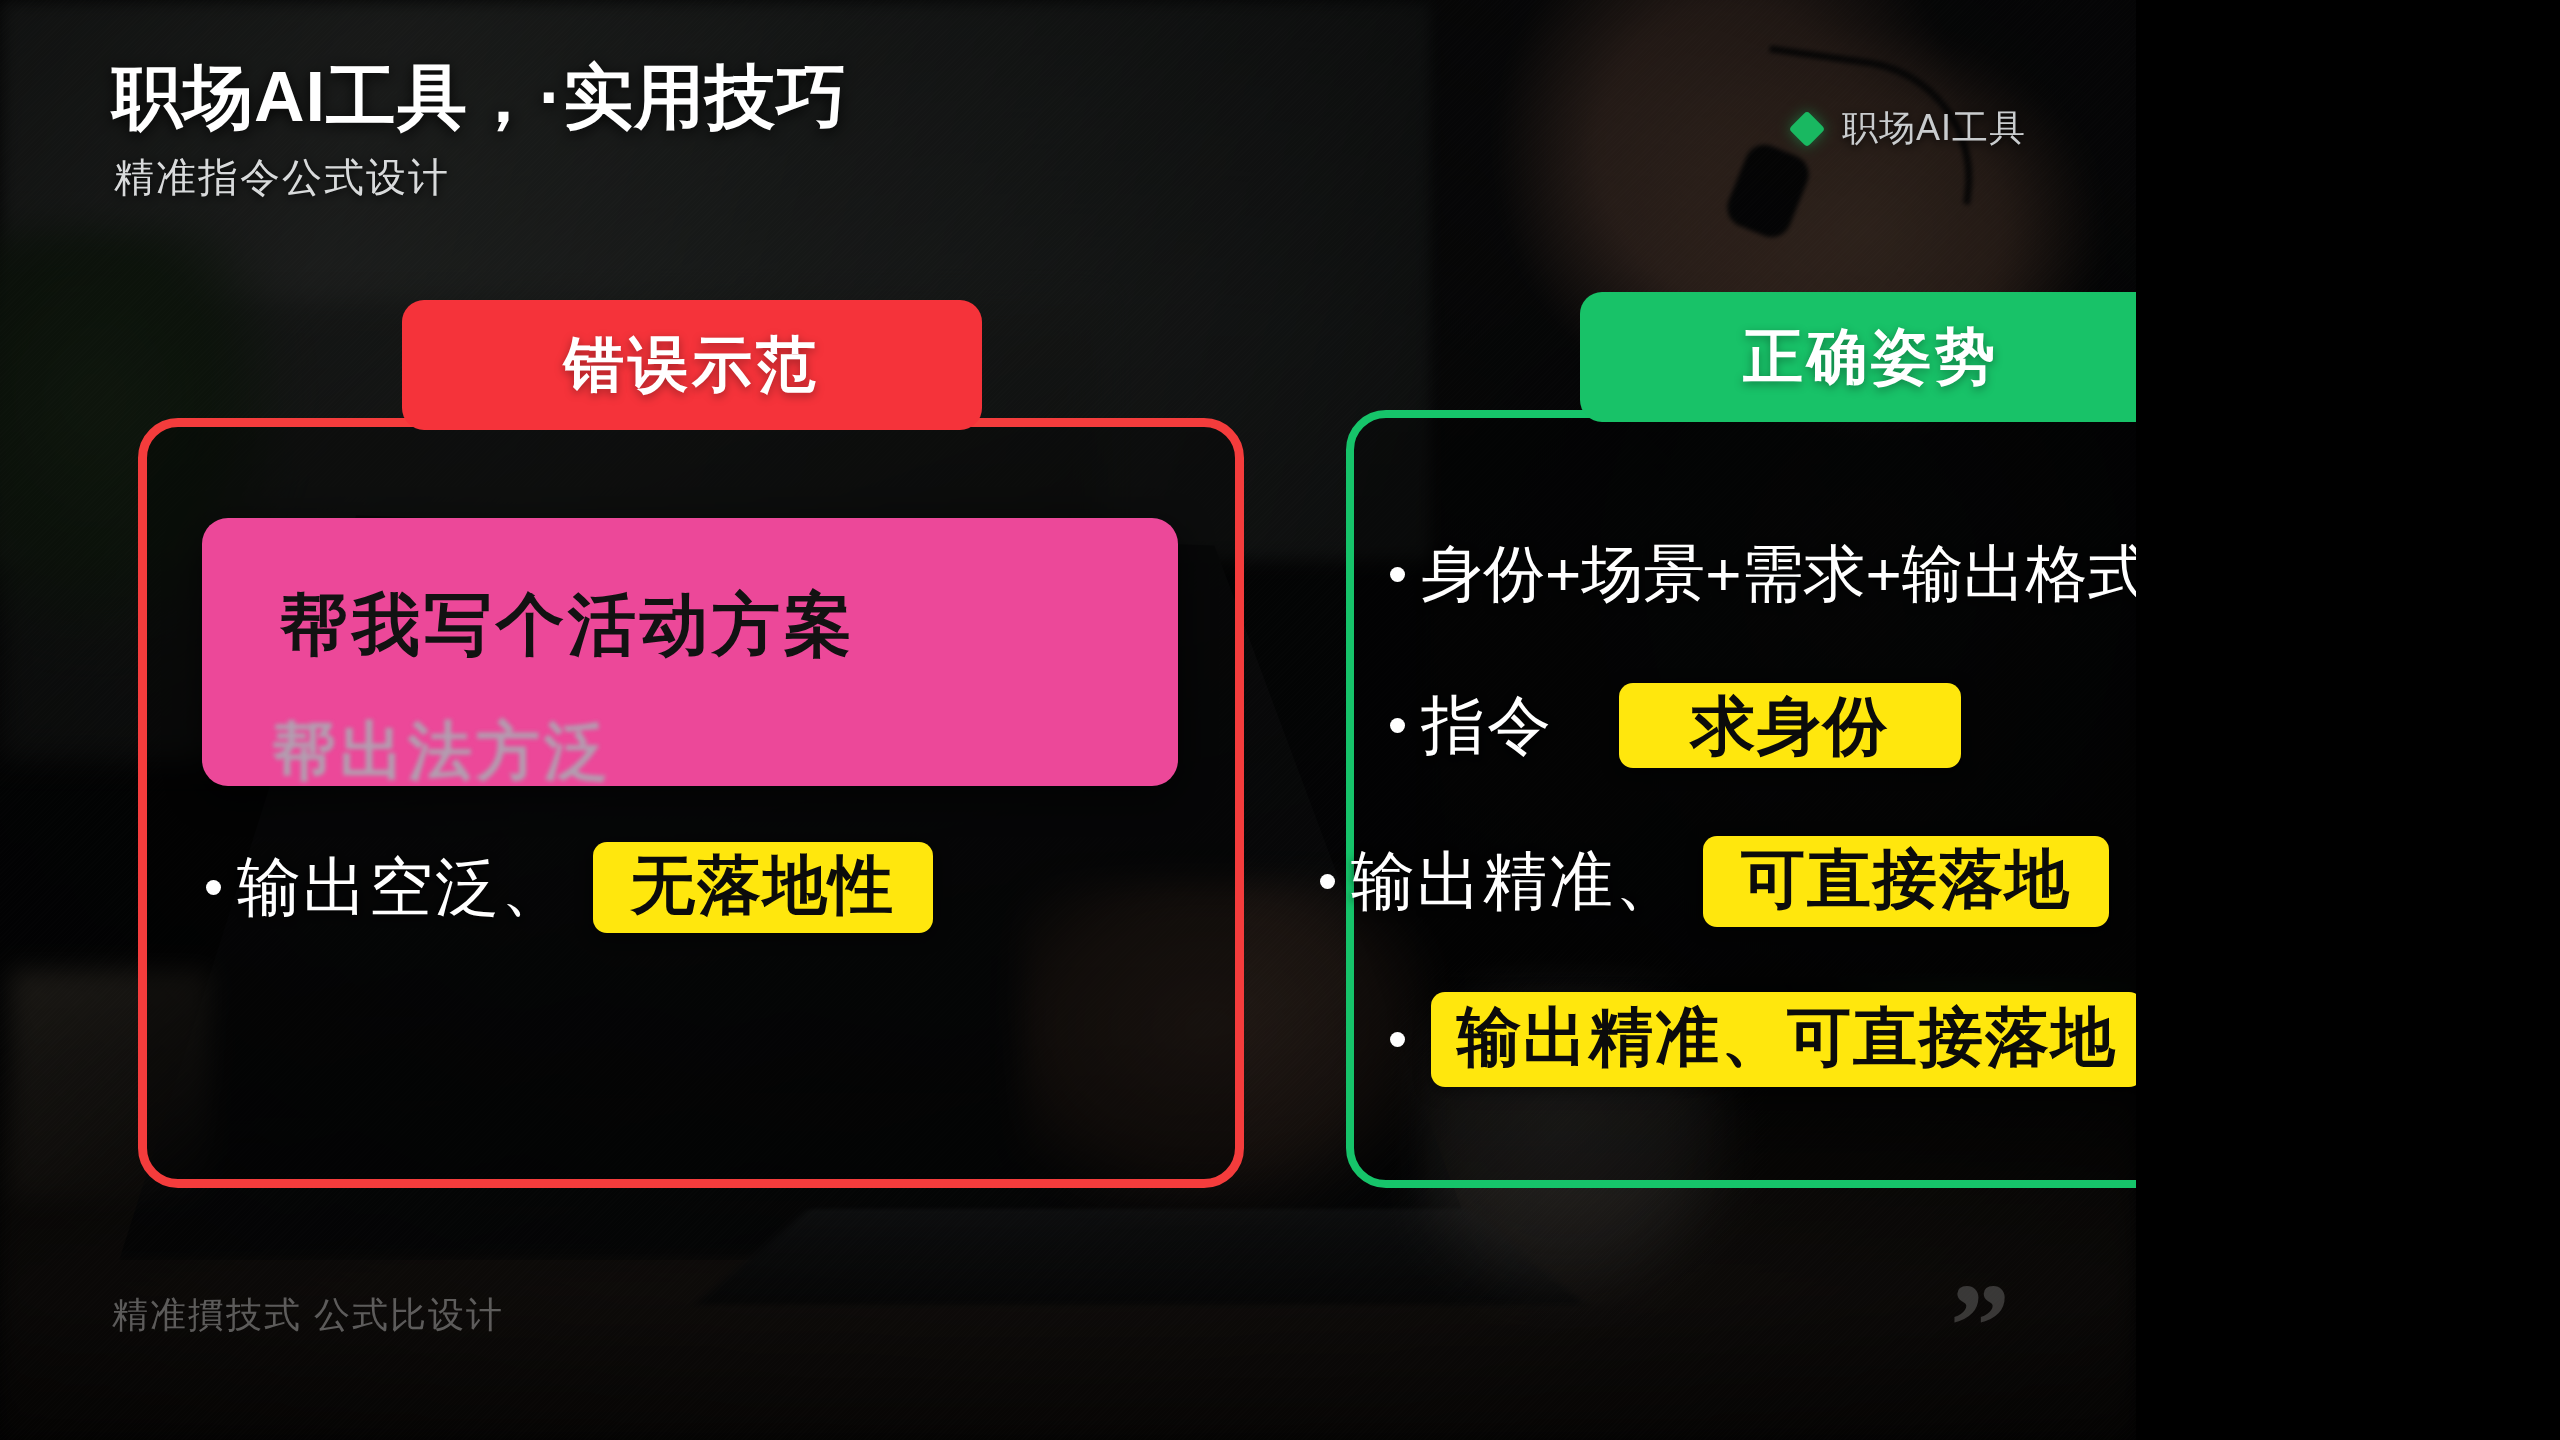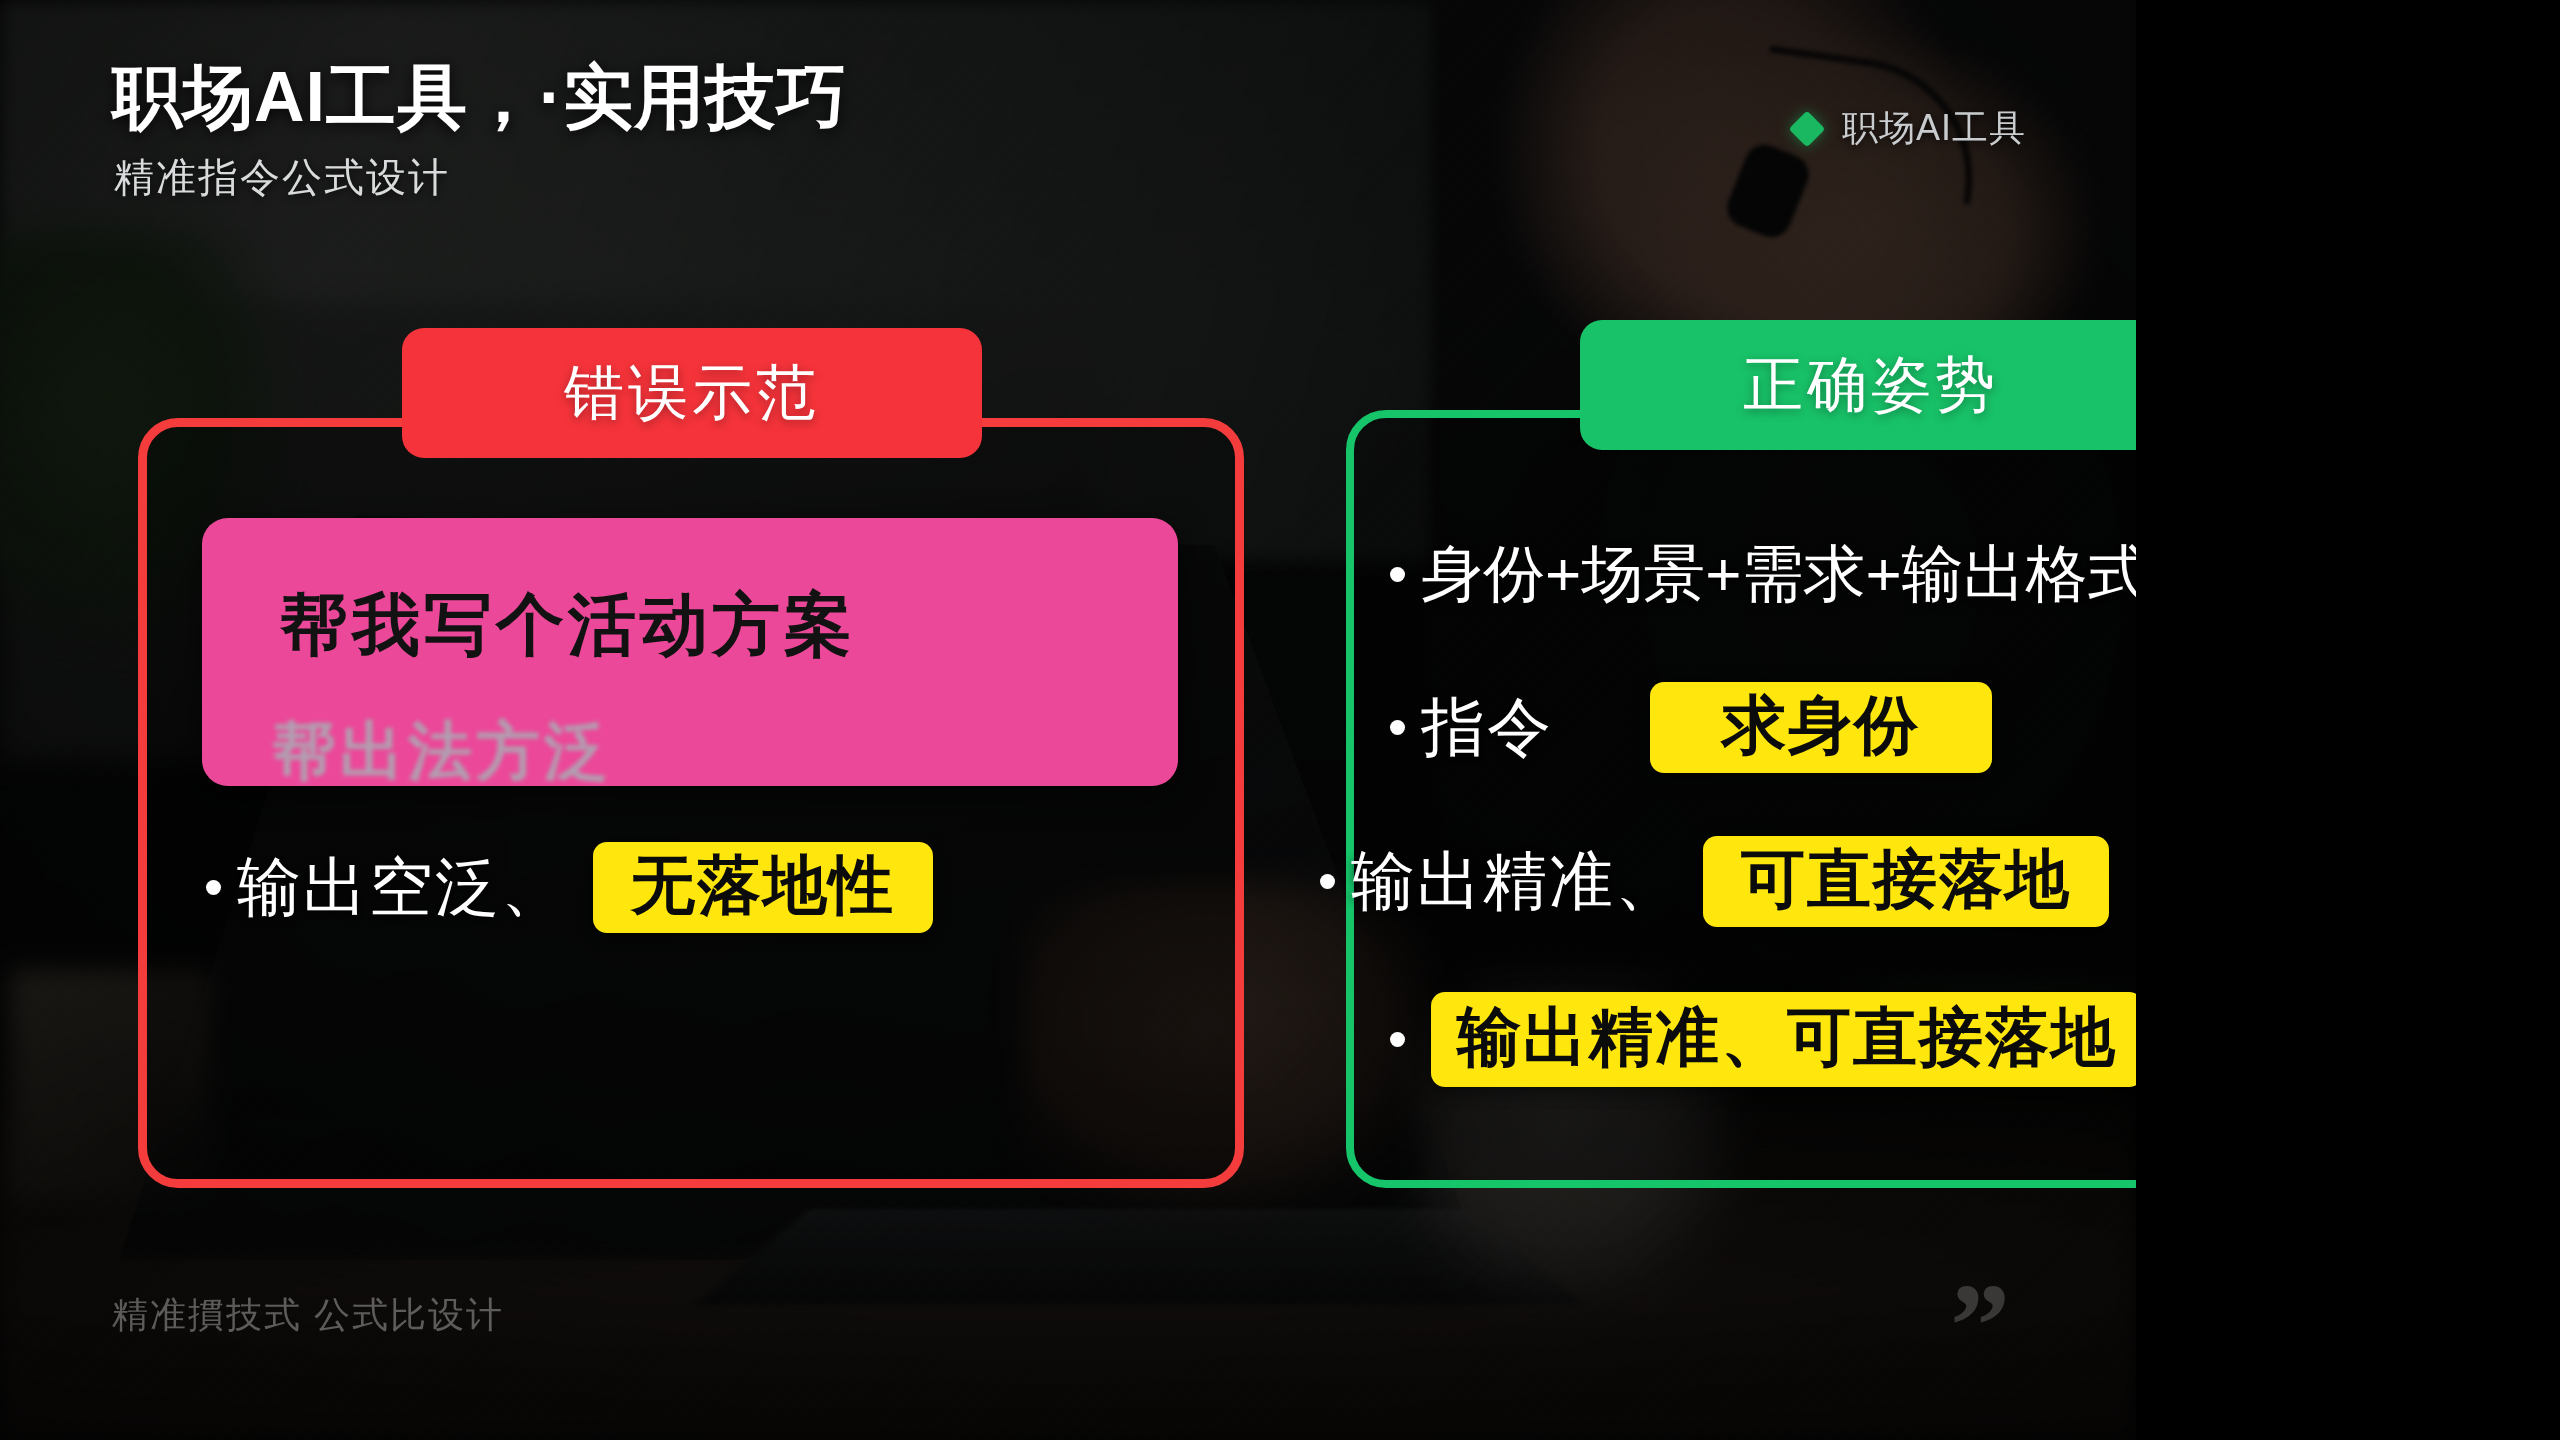--- a/index.html
+++ b/index.html
@@ -137,23 +137,22 @@
   }
   .brand-label{color:#c9ccce;font-size:36px;letter-spacing:1px;text-shadow:0 2px 9px rgba(0,0,0,.9);}
 
   
   .card{position:absolute;z-index:4;border-radius:40px;background:rgba(0,0,0,.30);}
   .card-bad{left:138px;top:418px;width:1106px;height:770px;border:9px solid #f43c3c;}
   .card-good{left:1346px;top:410px;width:1080px;height:778px;border:8px solid #16c46a;}
 
   .card-badge{
     position:absolute;z-index:7;display:flex;align-items:center;justify-content:center;
-    border-radius:22px;color:#fff;font-size:60px;font-weight:normal;letter-spacing:4px;
+    border-radius:22px;color:#fff;font-size:60px;font-weight:bold;letter-spacing:4px;
     text-shadow:0 3px 10px rgba(0,0,0,.35);
-    margin-top:28px;
   }
   .badge-bad{left:402px;top:300px;width:580px;height:130px;background:#f5333a;}
   .badge-good{left:1580px;top:292px;width:582px;height:130px;background:#18c268;}
 
   
   .prompt-box{
     position:absolute;z-index:6;left:202px;top:518px;width:976px;height:268px;
     background:#ec4899;border-radius:26px;overflow:hidden;
     box-shadow:0 10px 34px rgba(0,0,0,.55);
   }
@@ -181,21 +180,21 @@
     border-radius:14px;padding:10px 38px 14px;display:inline-block;line-height:1.05;
     box-shadow:0 4px 16px rgba(0,0,0,.5);
   }
   .row-bad-1{left:206px;top:842px;}
   .row-bad-1 .hl{margin-left:26px;}
 
   
   .row-good-1{left:1390px;top:532px;}
   .row-good-1 .txt{font-size:62px;letter-spacing:0;}
   .row-good-2{left:1390px;top:682px;}
-  .row-good-2 .hl{margin-left:97px;padding:10px 72px 14px;}
+  .row-good-2 .hl{margin-left:66px;padding:10px 72px 8px;}
   .row-good-3{left:1320px;top:836px;}
   .row-good-3 .hl{margin-left:22px;}
   .row-good-4{left:1390px;top:992px;}
   .row-good-4 .hl{margin-left:10px;padding:12px 26px 16px;}
 
   
   .footer{
     position:absolute;left:112px;bottom:100px;z-index:6;
     color:rgba(215,215,215,.40);font-size:36px;letter-spacing:2px;
   }

